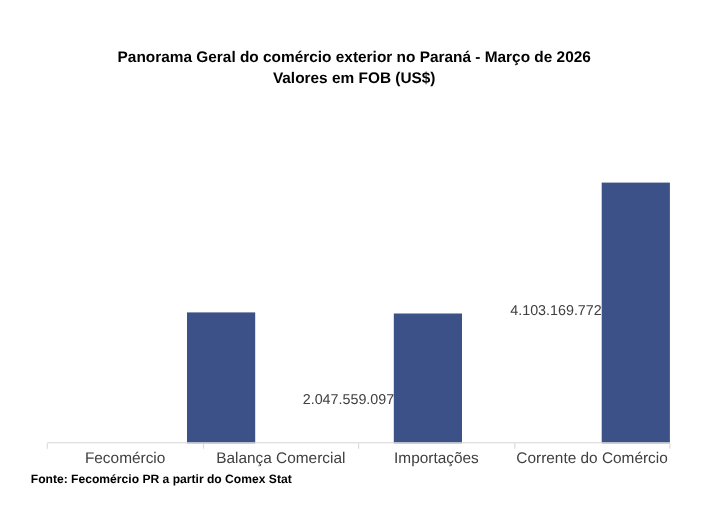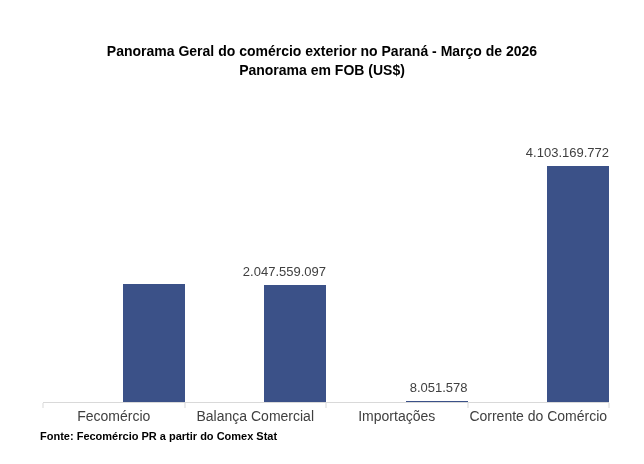--- a/index.html
+++ b/index.html
@@ -32,22 +32,22 @@
   .bars {
     position: absolute;
     left: 0; bottom: 0;
     width: 100%; height: 100%;
     display: flex;
     align-items: flex-end;
   }
   .bar-col {
     flex: 1 1 0;
     display: flex;
-    flex-direction: column;
-    align-items: flex-end;
+    flex-direction: row;
+    align-items: center;
     justify-content: flex-end;
     min-width: 0;
   }
   .bar-value {
     font-size: 13px;
     color: #404040;
     margin-bottom: 6px;
     white-space: nowrap;
   }
   .bar { width: 62px; }
@@ -73,48 +73,44 @@
   }
   .cat-label {
     flex: 1 1 0;
     text-align: center;
     font-size: 14px;
     color: #404040;
     white-space: nowrap;
   }
   .source {
     position: absolute;
-    left: 40px;
+    left: 28px;
     top: 430px;
     font-size: 11px;
     font-weight: bold;
     color: #000000;
   }
 </style>
 </head>
 <body>
 
 <div class="canvas">
   <div class="title-block">
     <div>Panorama Geral do comércio exterior no Paraná - Março de 2026</div>
-    <div>Panorama em FOB (US$)</div>
+    <div>Valores em FOB (US$)</div>
   </div>
 
   <div class="plot">
     <div class="bars" id="bars">
         <div class="bar-col">
           <div class="bar" style="background: rgb(59, 81, 136); height: 119px;"></div>
         </div>
         <div class="bar-col">
           <div class="bar-value" style="color: rgb(64, 64, 64); margin-top: 43px;">2.047.559.097</div>
           <div class="bar" style="background: rgb(59, 81, 136); height: 118px;"></div>
-        </div>
-        <div class="bar-col">
-          <div class="bar-value" style="color: rgb(64, 64, 64);">8.051.578</div>
-          <div class="bar" style="background: rgb(59, 81, 136); height: 2px;"></div>
         </div>
         <div class="bar-col">
           <div class="bar-value" style="color: rgb(64, 64, 64);">4.103.169.772</div>
           <div class="bar" style="background: rgb(59, 81, 136); height: 237px;"></div>
         </div>
       </div>
     <div class="axis-line" style="background: rgb(217, 217, 217);"></div>
     <div id="ticks">
         <div class="tick" style="background: rgb(217, 217, 217); left: 0%;"></div>
         <div class="tick" style="background: rgb(217, 217, 217); left: 25%;"></div>

